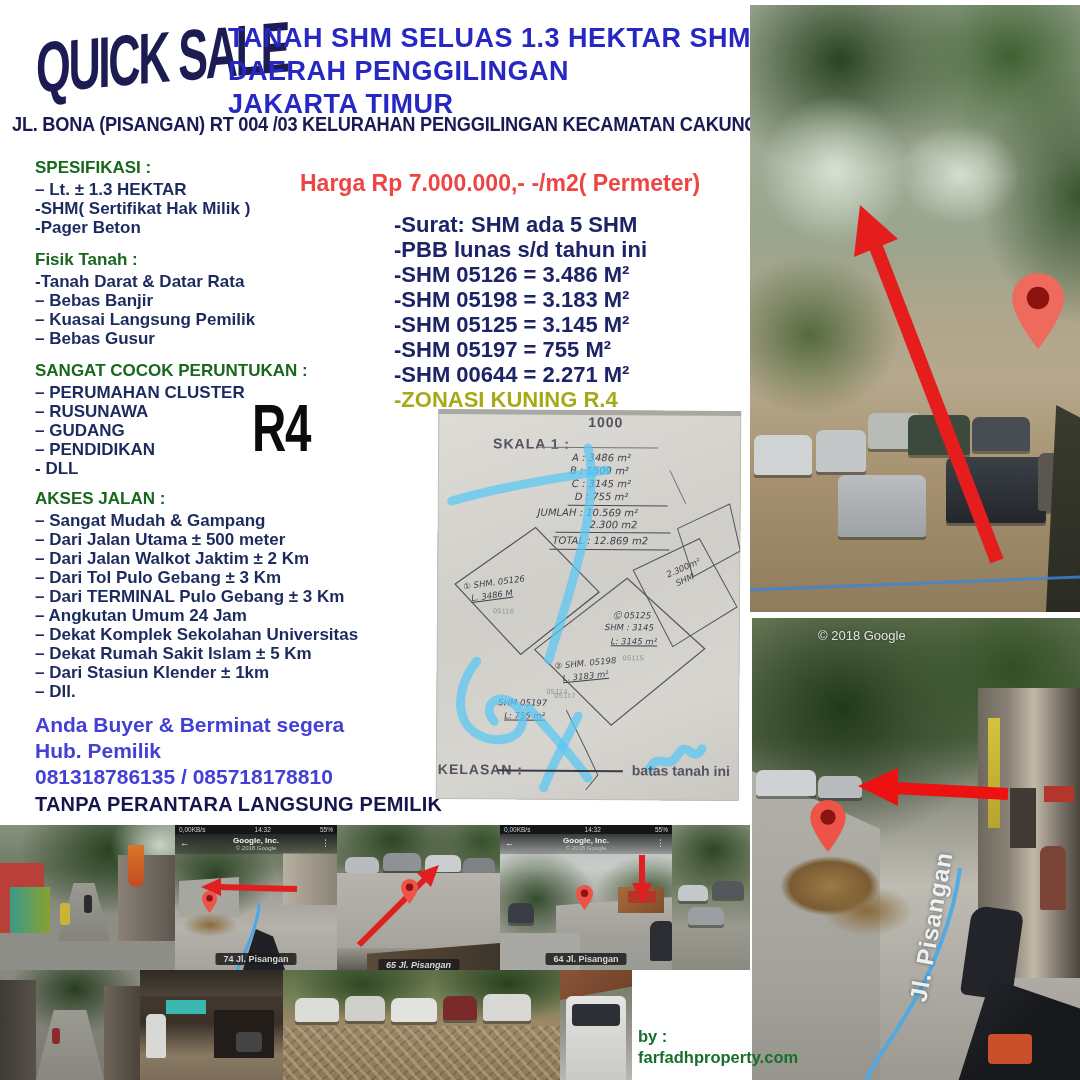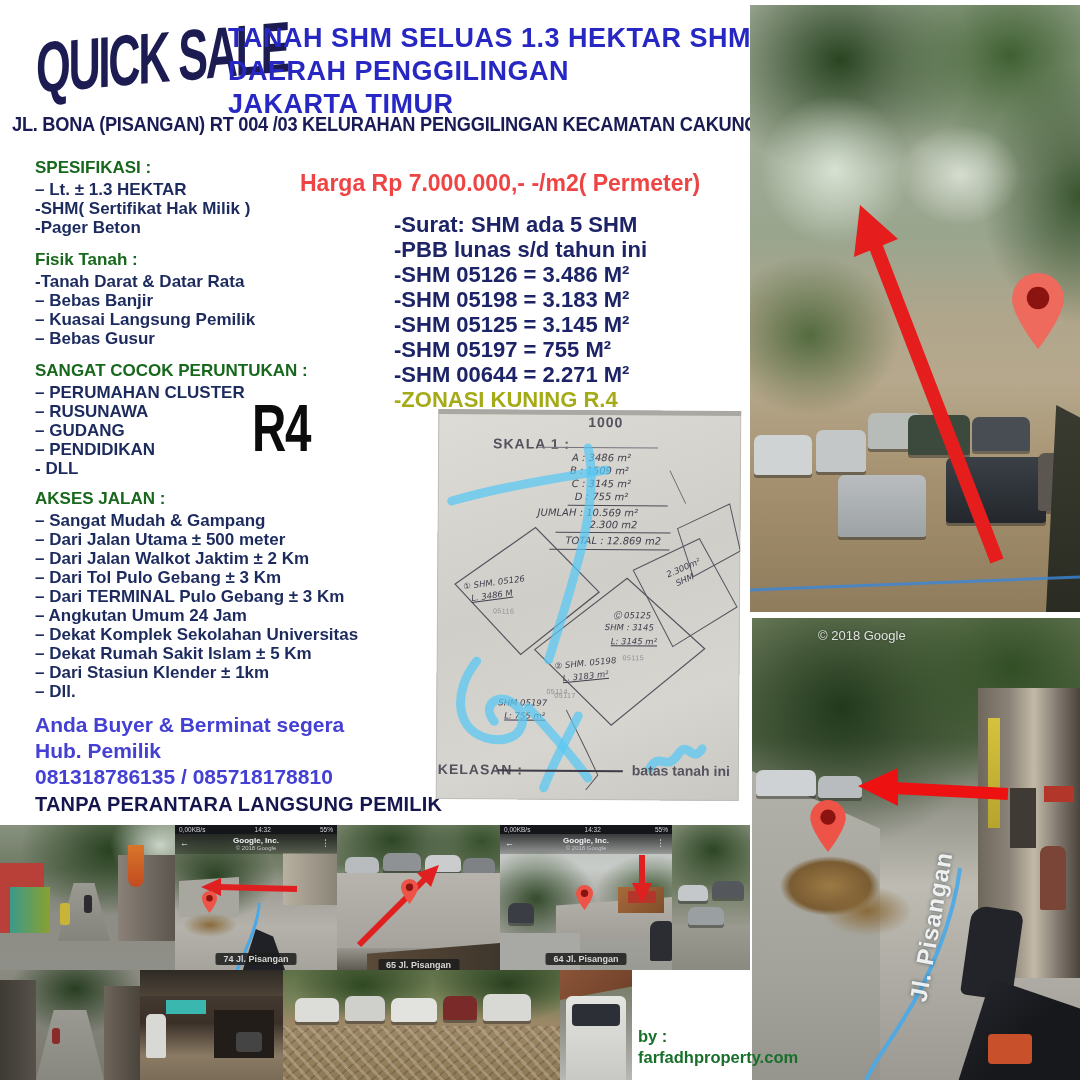--- a/index.html
+++ b/index.html
@@ -170,21 +170,21 @@
   <div class="abs" style="left:100px;top:37px;width:120px;border-top:1px solid #77747e;"></div>
 
   <span class="abs hand" style="left:134px;top:42px;">A : 3486 m²</span>
   <span class="abs hand" style="left:132px;top:55px;">B : 1509 m²</span>
   <span class="abs hand" style="left:134px;top:68px;">C : 3145 m²</span>
   <span class="abs hand" style="left:137px;top:81px;">D : 755 m²</span>
   <div class="abs hline" style="left:130px;top:95px;width:100px;"></div>
   <span class="abs hand" style="left:100px;top:97px;">JUMLAH : 10.569 m²</span>
   <span class="abs hand" style="left:152px;top:109px;">2.300 m2</span>
   <div class="abs hline" style="left:118px;top:122px;width:115px;"></div>
-  <span class="abs hand" style="left:128px;top:125px;">TOTAL : 12.869 m2</span>
+  <span class="abs hand" style="left:115px;top:125px;">TOTAL : 12.869 m2</span>
   <div class="abs hline" style="left:112px;top:139px;width:120px;"></div>
 
   <svg class="abs" style="left:0;top:0;" width="303" height="390" viewBox="0 0 303 390">
     <polygon points="18,175 98,118 162,182 84,245" fill="none" stroke="#57545f" stroke-width="1.2"></polygon>
     <polygon points="98,240 190,168 268,238 175,315" fill="none" stroke="#57545f" stroke-width="1.2"></polygon>
     <polygon points="196,160 262,128 300,196 236,236" fill="none" stroke="#57545f" stroke-width="1"></polygon>
     <polygon points="240,118 292,93 303,140 256,166" fill="none" stroke="#57545f" stroke-width="1"></polygon>
     <polyline points="130,300 150,340 162,365 150,380" fill="none" stroke="#57545f" stroke-width="1"></polyline>
     <line x1="248" y1="93" x2="232" y2="60" stroke="#57545f" stroke-width=".8"></line>
   </svg>
@@ -342,21 +342,21 @@
   <div class="phonehdr">
     <span class="back">←</span>
     <div class="t">Google, Inc.</div>
     <div class="s">© 2018 Google</div>
     <span class="menu">⋮</span>
   </div>
   <div class="cap">74 Jl. Pisangan</div>
 </div>
 
 <div class="abs photo" style="left:337px;top:825px;width:163px;height:151px;
-     background:linear-gradient(180deg,#7e8a72 0%,#66755a 26%,#b2b0a8 48%,#a7a59d 78%,#4e4a42 100%);">
+     background:linear-gradient(180deg,#7e8a72 0%,#66755a 26%,#b2b0a8 48%,#a7a59d 78%,#4e4a42 100%);font-style:italic;">
   <div class="blob" style="left:-10px;top:-30px;width:130px;height:90px;background:radial-gradient(closest-side,rgba(38,64,30,.9),rgba(38,64,30,0));"></div>
   <div class="blob" style="left:90px;top:-24px;width:110px;height:80px;background:radial-gradient(closest-side,rgba(44,72,34,.85),rgba(44,72,34,0));"></div>
   <div class="car" style="left:8px;top:32px;width:34px;height:16px;background:#b8bcbe;"></div>
   <div class="car" style="left:46px;top:28px;width:38px;height:18px;background:#8e9294;"></div>
   <div class="car" style="left:88px;top:30px;width:36px;height:17px;background:#caccce;"></div>
   <div class="car" style="left:126px;top:33px;width:32px;height:16px;background:#7e8284;"></div>
   <div class="abs seams" style="left:0;top:48px;width:163px;height:75px;background:linear-gradient(180deg,#b6b4ac,#a5a39b);"></div>
   <div class="abs" style="left:30px;top:118px;width:133px;height:27px;background:linear-gradient(90deg,#5a4a38,#3e362c);clip-path:polygon(0 40%,100% 0,100% 100%,0 100%);"></div>
   <svg class="abs" style="left:0;top:0;" width="163" height="145">
     <line x1="22" y1="120" x2="92" y2="50" stroke="#e02020" stroke-width="6"></line>

